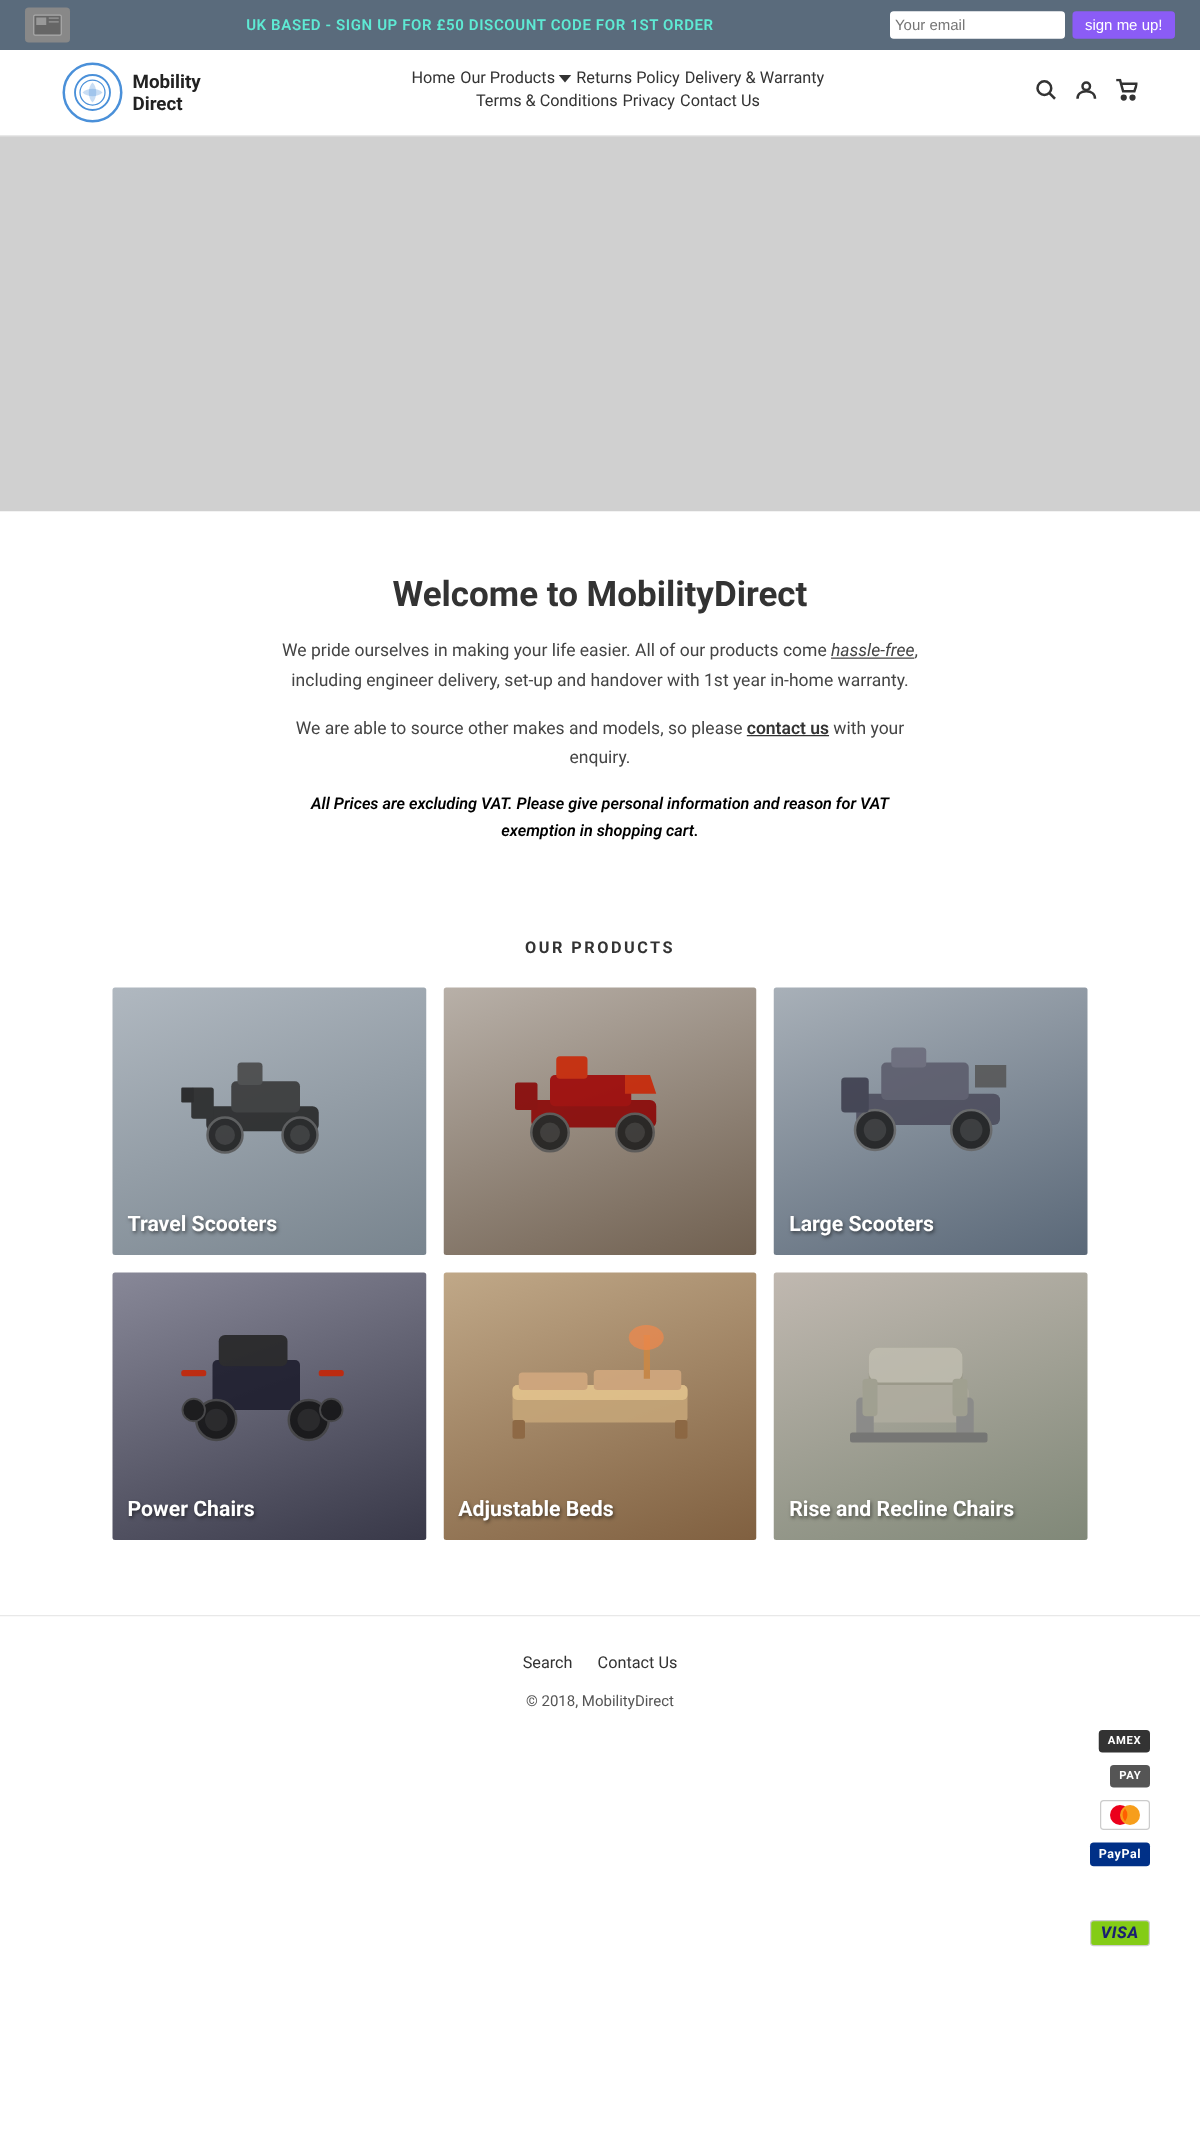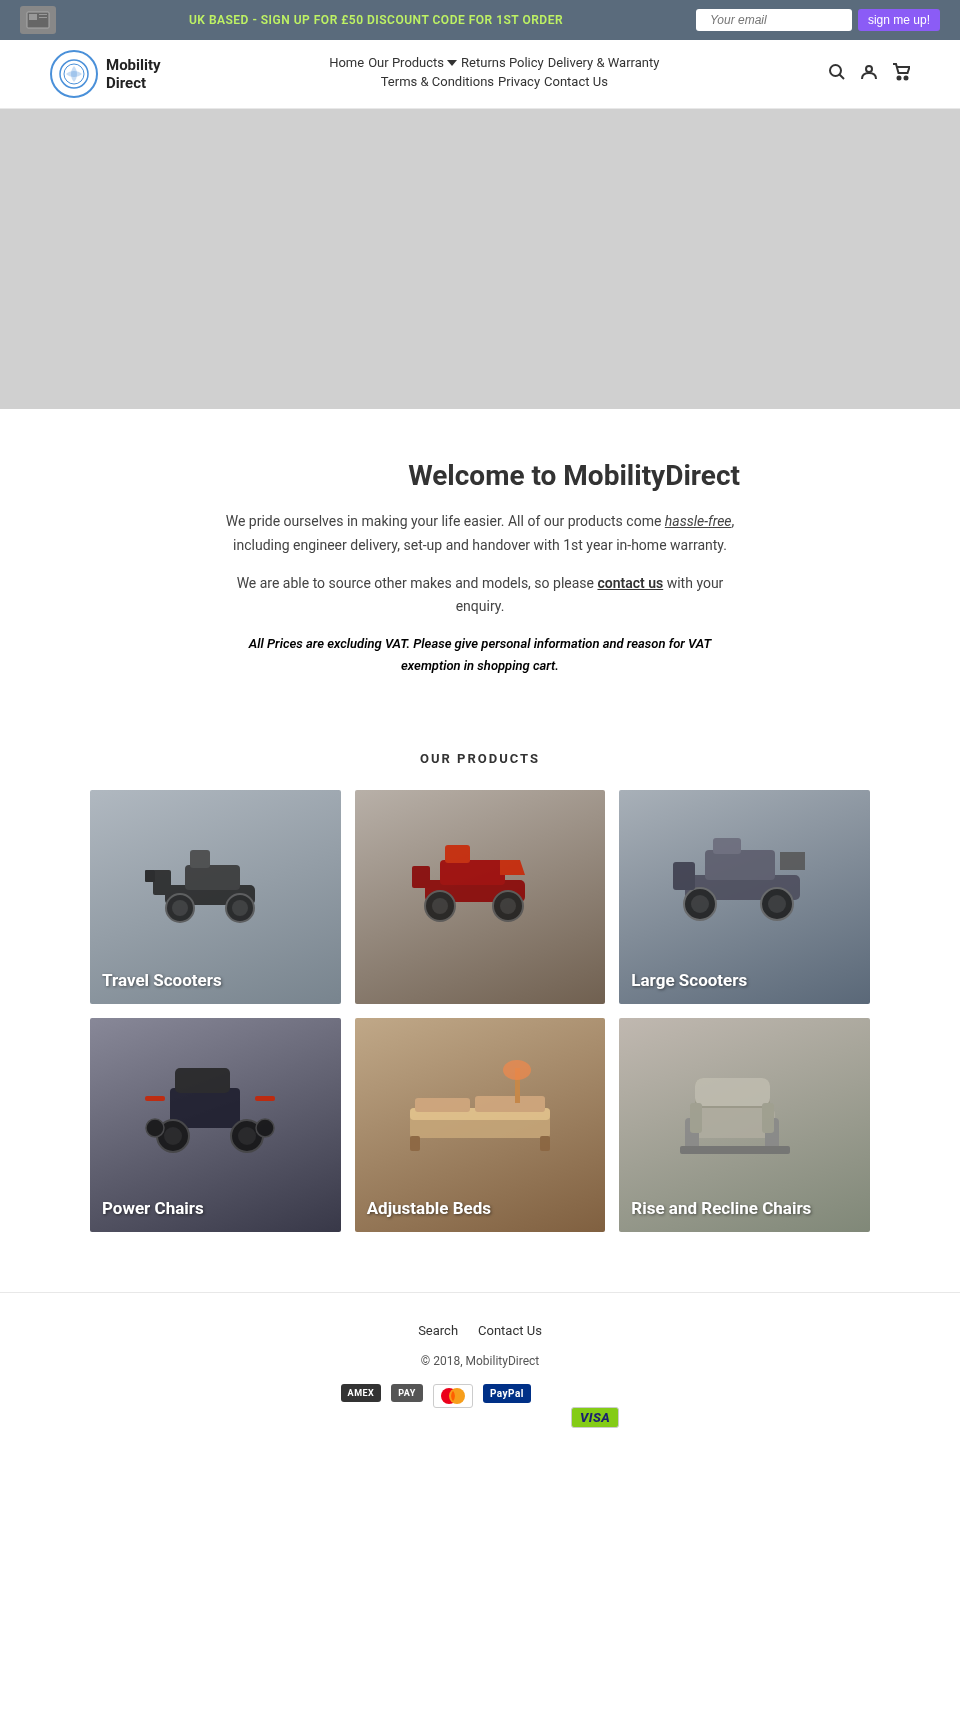--- a/index.html
+++ b/index.html
@@ -17,39 +17,38 @@
     .top-banner-icon {
       background: #888;
       width: 36px;
       height: 28px;
       border-radius: 3px;
       display: flex;
       align-items: center;
       justify-content: center;
     }
     .top-banner-text {
-      color: #bef264;
+      color: #5eead4;
       font-size: 12px;
       font-weight: 600;
       letter-spacing: 0.5px;
       text-align: center;
       flex: 1;
     }
     .top-banner-form {
       display: flex;
       align-items: center;
       gap: 6px;
     }
     .top-banner-form input {
-      padding: 4px 14px;
+      padding: 4px 4px;
       font-size: 12px;
       border: none;
       border-radius: 3px;
-      width: 156px;
-      font-style: italic;
+      width: 140px;
     }
     .top-banner-form button {
       padding: 4px 10px;
       font-size: 12px;
       background: #8b5cf6;
       border: none;
       border-radius: 3px;
       color: #fff;
       cursor: pointer;
     }
@@ -137,21 +136,20 @@
     .welcome {
       text-align: center;
       padding: 50px 40px 30px;
       max-width: 600px;
       margin: 0 auto;
     }
     .welcome h1 {
       font-size: 28px;
       font-weight: 700;
       margin-bottom: 18px;
-      text-align: right;
     }
     .welcome p {
       font-size: 14px;
       line-height: 1.7;
       margin-bottom: 14px;
       color: #444;
     }
     .welcome p em {
       font-style: italic;
       text-decoration: underline;
@@ -250,22 +248,23 @@
       font-size: 13px;
     }
     .footer-copy {
       font-size: 12px;
       color: #555;
       margin-bottom: 16px;
     }
     .payment-icons {
       display: flex;
       justify-content: center;
-      align-items: flex-start;
+      align-items: flex-end;
       gap: 10px;
+      flex-direction: column;
     }
     .payment-badge {
       background: #333;
       color: #fff;
       font-size: 9px;
       font-weight: 700;
       padding: 4px 7px;
       border-radius: 3px;
       letter-spacing: 0.5px;
     }

